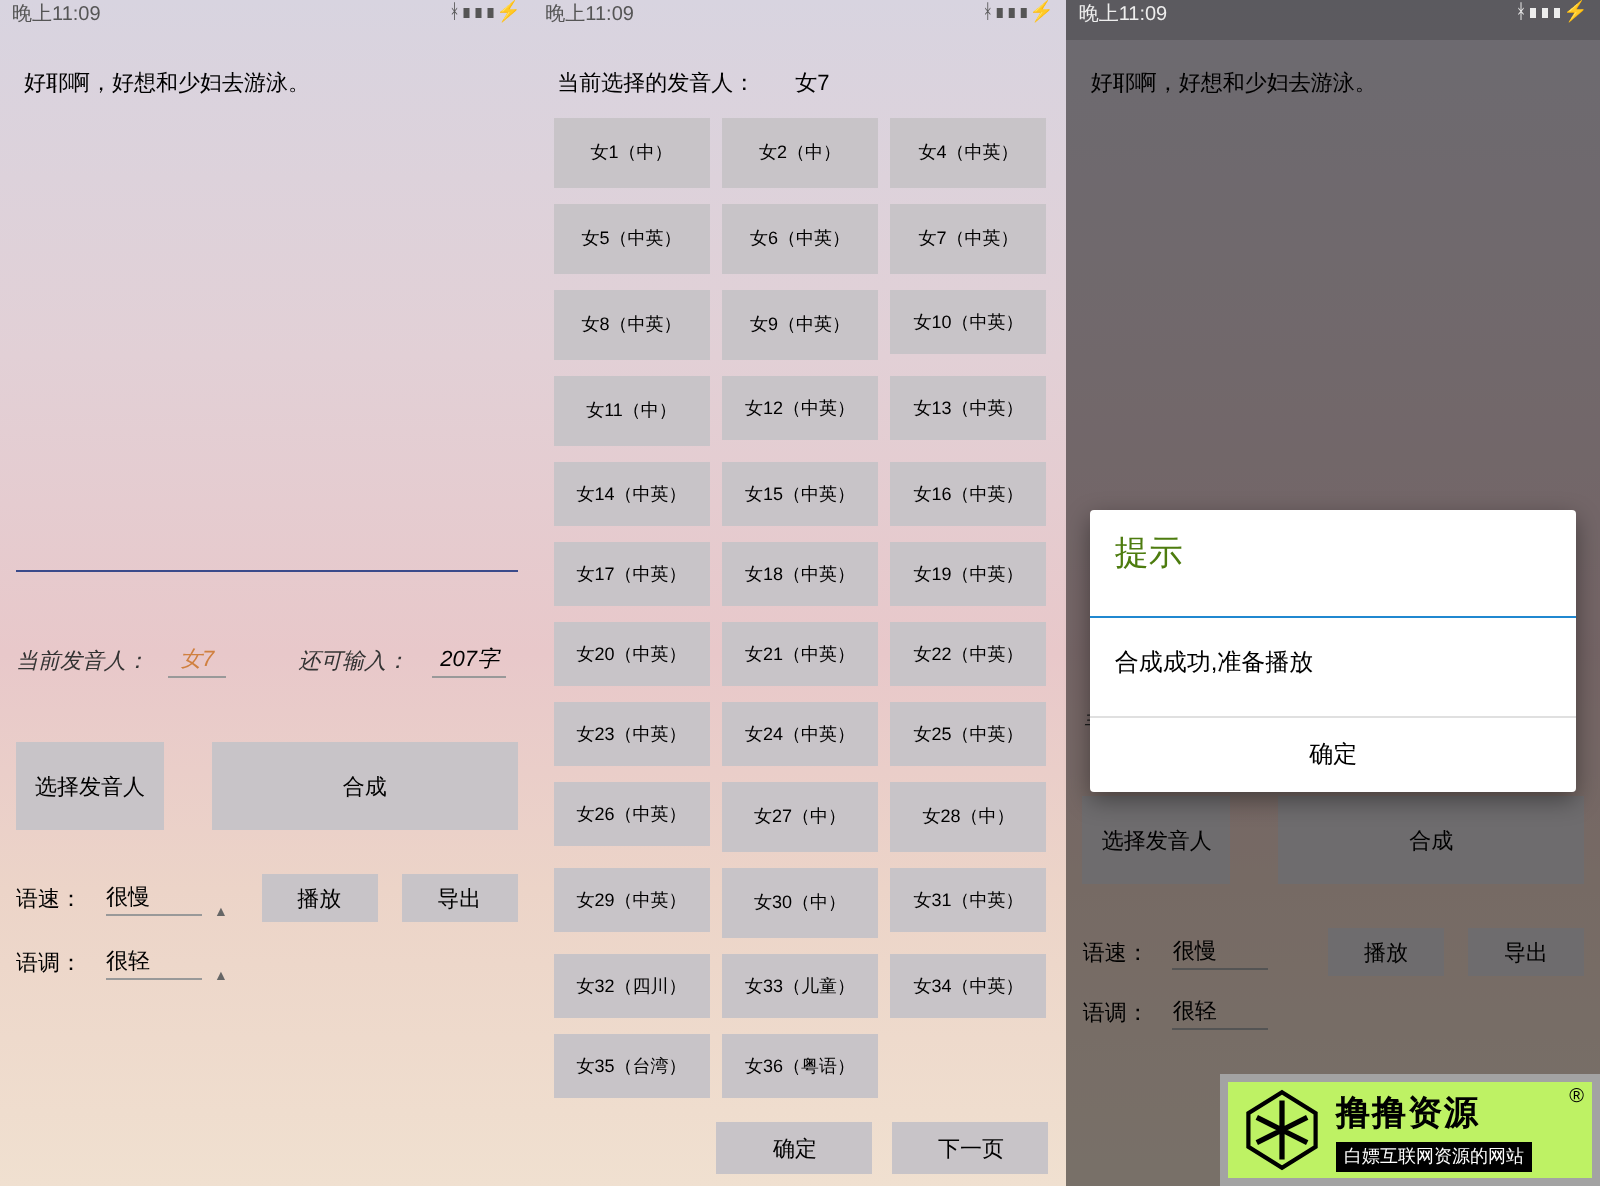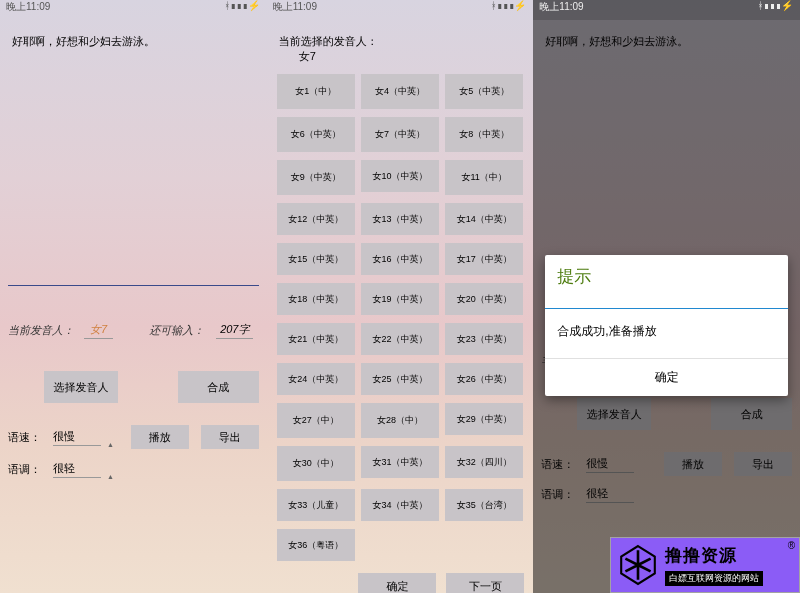--- a/index.html
+++ b/index.html
@@ -15,47 +15,47 @@
   
   .p1-text { font-size: 11px; padding: 6px 4px; }
   .p1-underline { border-bottom: 1.5px solid #3a4a8a; margin-top: 230px; }
   .p1-row { display: flex; align-items: center; font-size: 11px; margin-top: 36px; font-style: italic; }
   .p1-row .lab { color: #333; }
   .p1-row .val1 { color: #d08040; margin-left: 10px; border-bottom: 1px solid #999; padding: 0 6px 1px; }
   .p1-row .lab2 { margin-left: 36px; }
   .p1-row .val2 { margin-left: 12px; border-bottom: 1px solid #999; padding: 0 4px 1px; }
   .btn { background: #c8c4c8; font-size: 11px; display: flex; align-items: center; justify-content: center; border: none; }
   .p1-btnrow { display: flex; gap: 24px; margin-top: 32px; }
-  .p1-btnrow .btn { height: 32px; margin-left: 36px; }
+  .p1-btnrow .btn { height: 44px; }
   .p1-btn-a { width: 74px; }
   .p1-btn-b { flex: 1; }
   .p1-slider-row { display: flex; align-items: center; font-size: 11px; margin-top: 22px; gap: 12px; }
   .p1-slider-row .sld { width: 48px; border-bottom: 1px solid #999; padding-bottom: 1px; }
   .p1-slider-row .tri { font-size: 7px; color: #666; margin-left: -6px; margin-top: 14px; }
   .p1-slider-row .btn { width: 58px; height: 24px; margin-left: auto; }
   .p1-slider-row .btn + .btn { margin-left: 0; }
 
   
-  .p2-header { font-size: 11px; padding: 6px 4px; display: flex; flex-direction: column; }
+  .p2-header { font-size: 11px; padding: 6px 4px; display: flex; }
   .p2-header .h2 { margin-left: 20px; }
   .grid { display: grid; grid-template-columns: repeat(3, 1fr); gap: 8px 6px; padding: 4px 2px; }
   .grid .btn { height: 35px; font-size: 9px; line-height: 1.2; text-align: center; padding: 0 2px; }
   .grid .btn.tall { height: 32px; }
   .footer-row { display: flex; justify-content: center; gap: 10px; margin-top: 8px; padding-left:83px;}
   .footer-row .btn { width: 78px; height: 26px; }
 
   
   .p3-content { filter: brightness(0.55); }
   .dialog { position: absolute; left: 12px; right: 12px; top: 255px; background: #fff; z-index: 10; border-radius: 2px; box-shadow: 0 4px 12px rgba(0,0,0,0.4); }
   .dialog .d-title { color: #4d7c0f; font-size: 17px; padding: 10px 12px 20px; border-bottom: 1px solid #2088d0; }
   .dialog .d-body { font-size: 12px; padding: 14px 12px 18px; }
   .dialog .d-foot { text-align: center; font-size: 12px; padding: 10px 0; border-top: 1px solid #e0e0e0; }
 
   
-  .wm { position: absolute; right: 0; bottom: 0; width: 190px; height: 56px; background: #8b5cf6; border: 1px solid #a3a3a3; z-index: 50; display: flex; align-items: center; padding: 4px 6px; }
+  .wm { position: absolute; right: 0; bottom: 0; width: 190px; height: 56px; background: #bef264; border: 4px solid #a3a3a3; z-index: 50; display: flex; align-items: center; padding: 4px 6px; }
   .wm-logo { width: 42px; height: 42px; }
   .wm-text { margin-left: 6px; }
   .wm-t1 { font-size: 17px; font-weight: bold; letter-spacing: 1px; }
   .wm-reg { font-size: 10px; position: absolute; top: 2px; right: 4px; }
   .wm-t2 { font-size: 9px; background: #000; color: #fff; padding: 1px 4px; display: inline-block; margin-top: 2px; }
 </style>
 </head>
 <body>
 
 <div class="container">
@@ -100,20 +100,21 @@
       <span>晚上11:09</span>
       <span>ᚼ▮▮▮⚡</span>
     </div>
     <div class="content">
       <div class="p2-header">
         <span>当前选择的发音人：</span>
         <span class="h2">女7</span>
       </div>
       <div class="grid" id="voice-grid">
           <button class="btn">女1（中）</button>
+          <button class="btn">女2（中）</button>
           <button class="btn">女4（中英）</button>
           <button class="btn">女5（中英）</button>
           <button class="btn">女6（中英）</button>
           <button class="btn">女7（中英）</button>
           <button class="btn">女8（中英）</button>
           <button class="btn">女9（中英）</button>
           <button class="btn tall">女10（中英）</button>
           <button class="btn">女11（中）</button>
           <button class="btn tall">女12（中英）</button>
           <button class="btn tall">女13（中英）</button>

